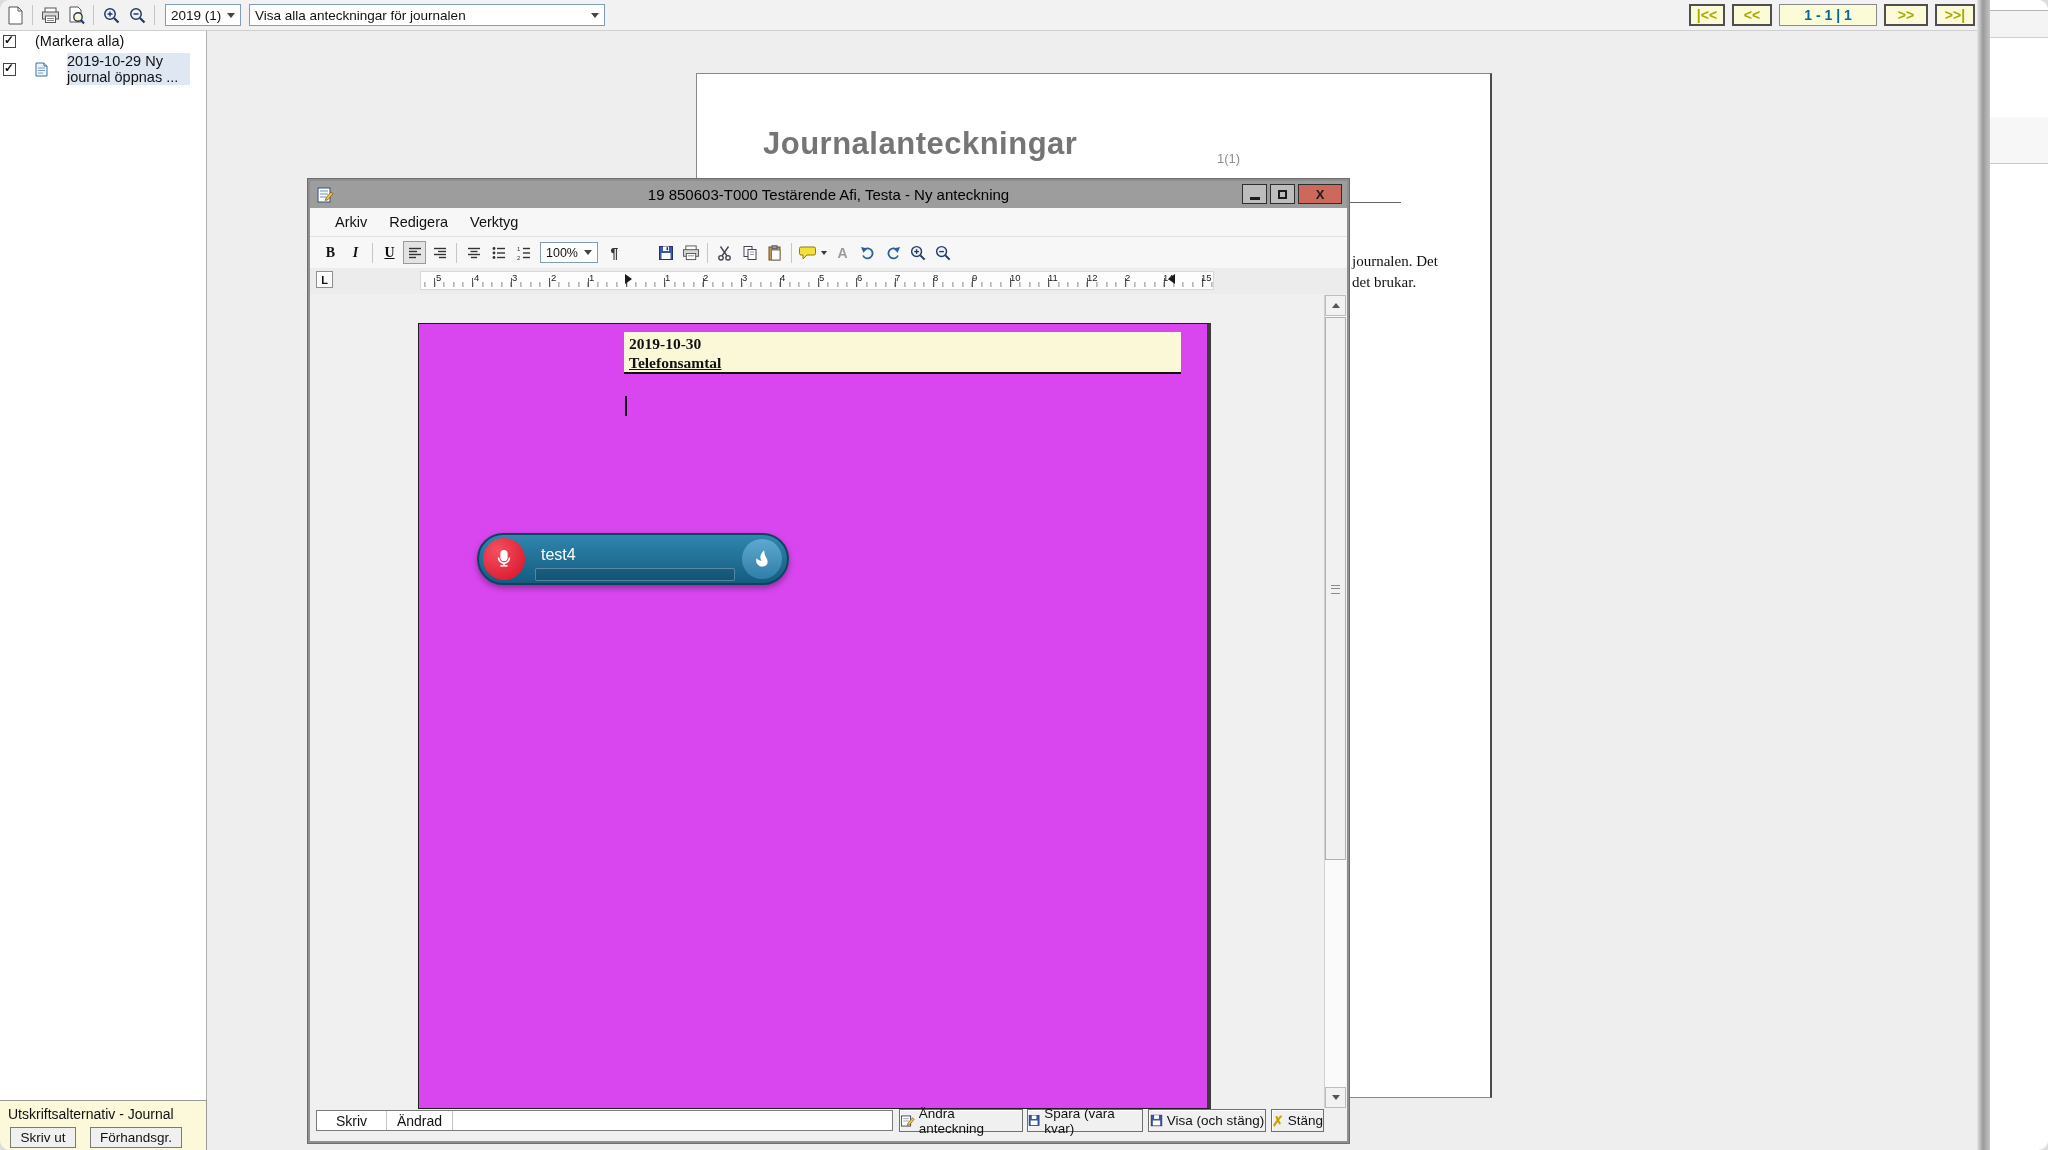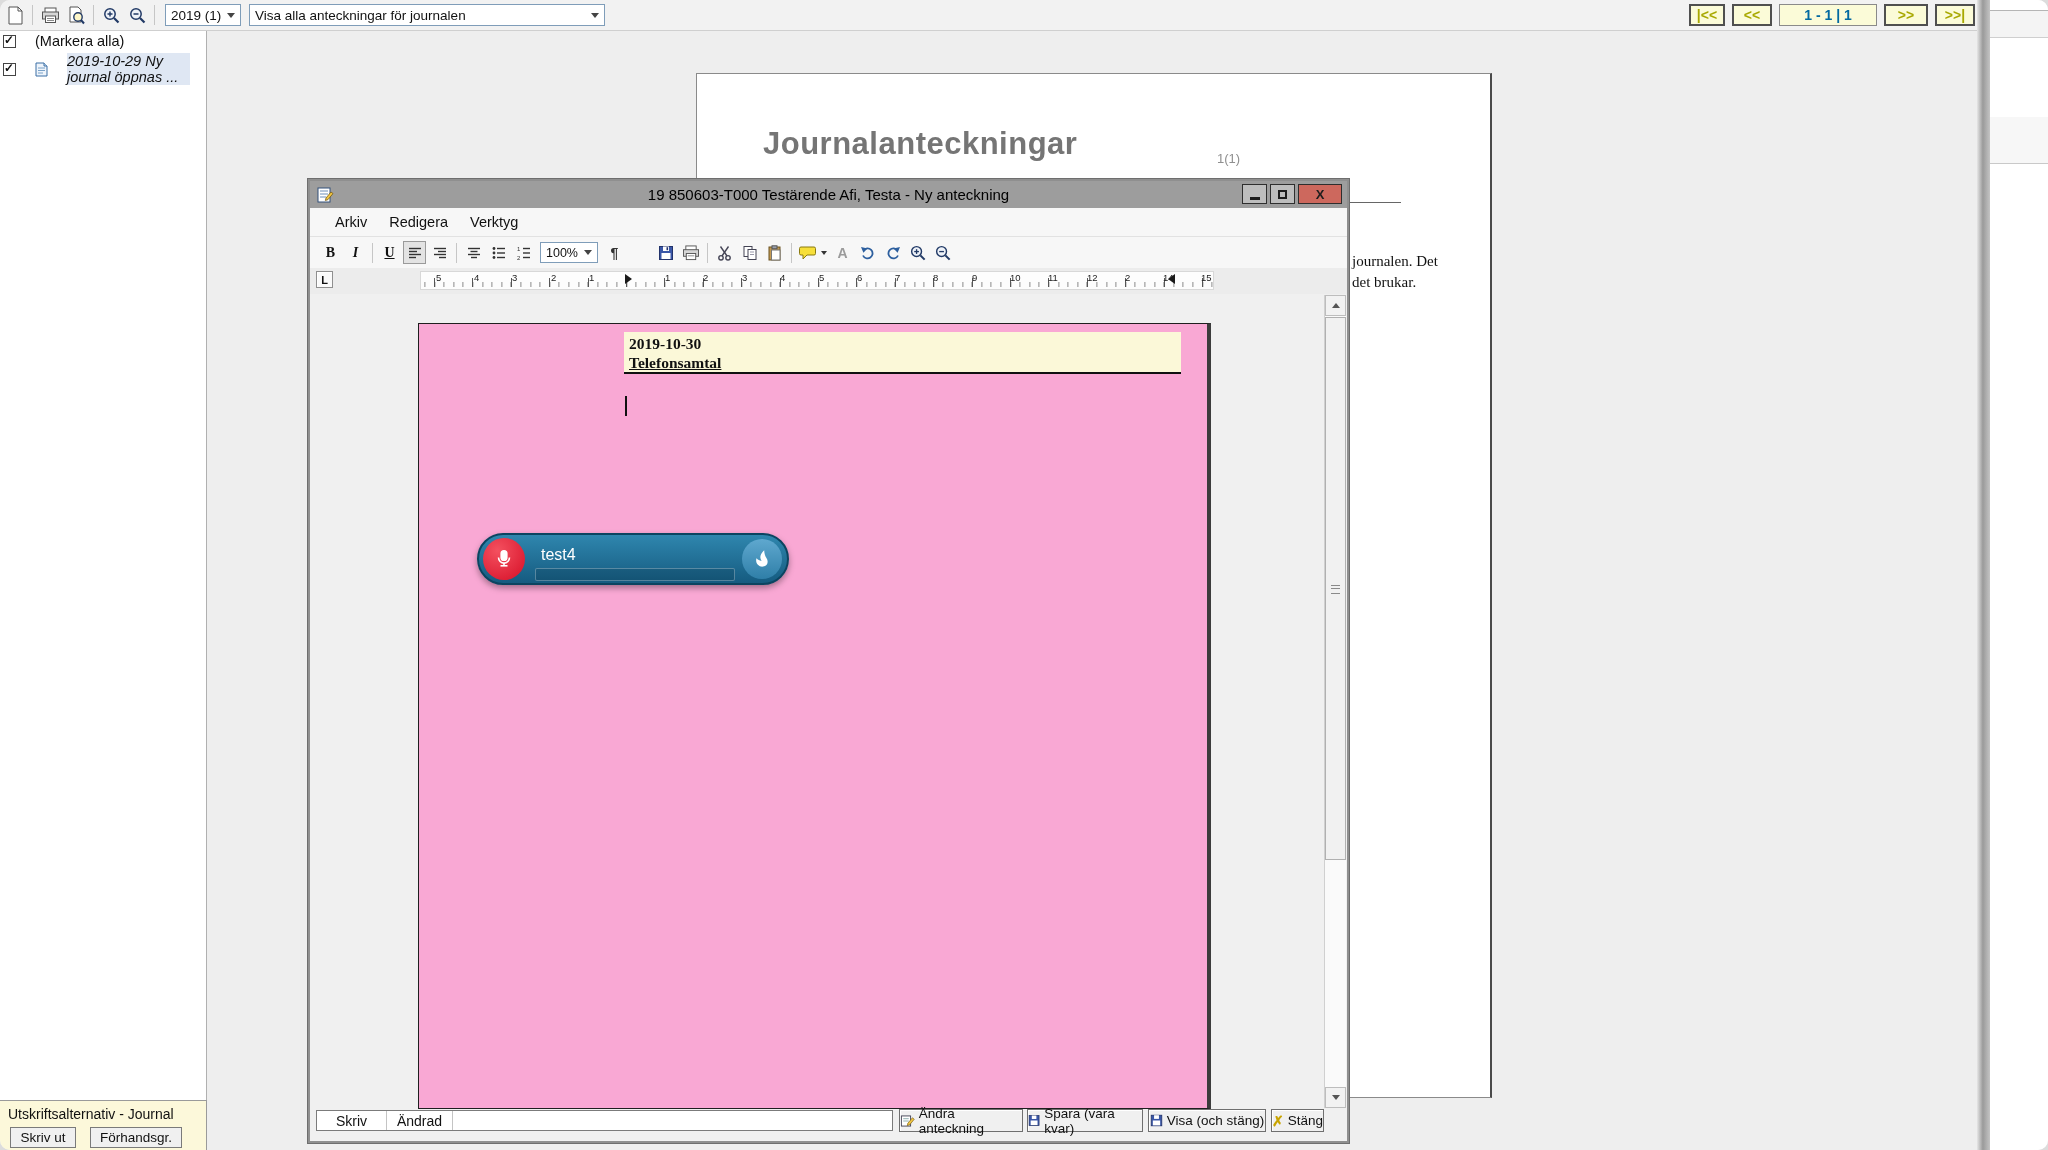--- a/index.html
+++ b/index.html
@@ -23,21 +23,21 @@
   
   .edge-strip{position:absolute;left:1977px;top:0;width:13px;height:1150px;
               background:linear-gradient(90deg,#e6e6e6,#9a9a9a 45%,#c4c4c4);}
   .right-panel{position:absolute;left:1990px;top:0;width:58px;height:1150px;background:#fff;}
   .rp-line{position:absolute;left:0;width:58px;height:1px;background:#b5b5b5;}
   .rp-shade{position:absolute;left:0;width:58px;background:#f4f4f4;}
   
   .sidebar{position:absolute;left:0;top:31px;width:207px;height:1069px;background:#fff;
            border-right:1px solid #b0b0b0;box-sizing:border-box;}
   .siderow{display:flex;align-items:center;gap:19px;padding:2px 16px 2px 3px;font-size:14.5px;}
-  .siderow.selected .lbl{background:#dfe7f3;font-style:italic;}
+  .siderow.selected .lbl{background:#dfe7f3;}
   .checkbox{width:13px;height:13px;background:#fff;border:1px solid #444;box-sizing:border-box;
             position:relative;flex:0 0 auto;}
   .checkbox.checked::after{content:"✓";position:absolute;left:0px;top:-3px;font-size:12px;font-weight:bold;color:#111;}
   
   .print-panel{position:absolute;left:0;top:1100px;width:207px;height:50px;background:#fcf8da;
                border-top:1px solid #9a9a9a;border-right:1px solid #9a9a9a;box-sizing:border-box;}
   .pp-title{position:absolute;left:8px;top:5px;font-size:14px;color:#111;}
   .ppbtn{position:absolute;top:26px;height:21px;background:#f0f0f0;border:1px solid #7a7a7a;
          font-size:13.5px;display:flex;align-items:center;justify-content:center;box-sizing:border-box;}
   
@@ -83,21 +83,21 @@
   .ticks-minor{position:absolute;left:0;right:0;bottom:2px;height:5px;
     background:repeating-linear-gradient(90deg,#8a8a8a 0 1px,transparent 1px 9.6px);background-position:3.4px 0;}
   .ticks-major{position:absolute;left:0;right:0;bottom:2px;height:9px;
     background:repeating-linear-gradient(90deg,#555 0 1px,transparent 1px 38.4px);background-position:13px 0;}
   .rnum{position:absolute;top:0px;font-size:9.5px;color:#222;}
   .rmark{position:absolute;top:2px;width:0;height:0;}
   .rmark.origin{border-top:5px solid transparent;border-bottom:5px solid transparent;border-left:7px solid #1a1a1a;}
   .rmark.rmargin{border-top:5px solid transparent;border-bottom:5px solid transparent;border-right:7px solid #1a1a1a;}
   
   .editor{position:relative;height:815px;background:#f0f0f0;overflow:hidden;}
-  .page{position:absolute;left:108px;top:29px;width:793px;height:786px;background:#f9a8d4;
+  .page{position:absolute;left:108px;top:29px;width:793px;height:786px;background:#d946ef;
         border:1px solid #1f1f1f;border-right:4px solid #3c3c3c;box-sizing:border-box;}
   .noteband{position:absolute;left:205px;top:8px;width:557px;height:42px;background:#fbf8d8;
             border-bottom:2px solid #101010;box-sizing:border-box;font-family:"Liberation Serif",serif;
             font-weight:bold;font-size:15.5px;padding:2px 0 0 5px;line-height:19px;}
   .caret-cursor{position:absolute;left:206px;top:72px;width:2px;height:20px;background:#111;}
   
   .dragonbar{position:absolute;left:58px;top:209px;width:312px;height:52px;border-radius:26px;
              background:linear-gradient(#2f86ae,#155b80);border:2px solid #0b4460;box-sizing:border-box;
              box-shadow:0 3px 6px rgba(0,0,0,.35);}
   .rec-circle{position:absolute;left:4px;top:3px;width:42px;height:42px;border-radius:50%;

